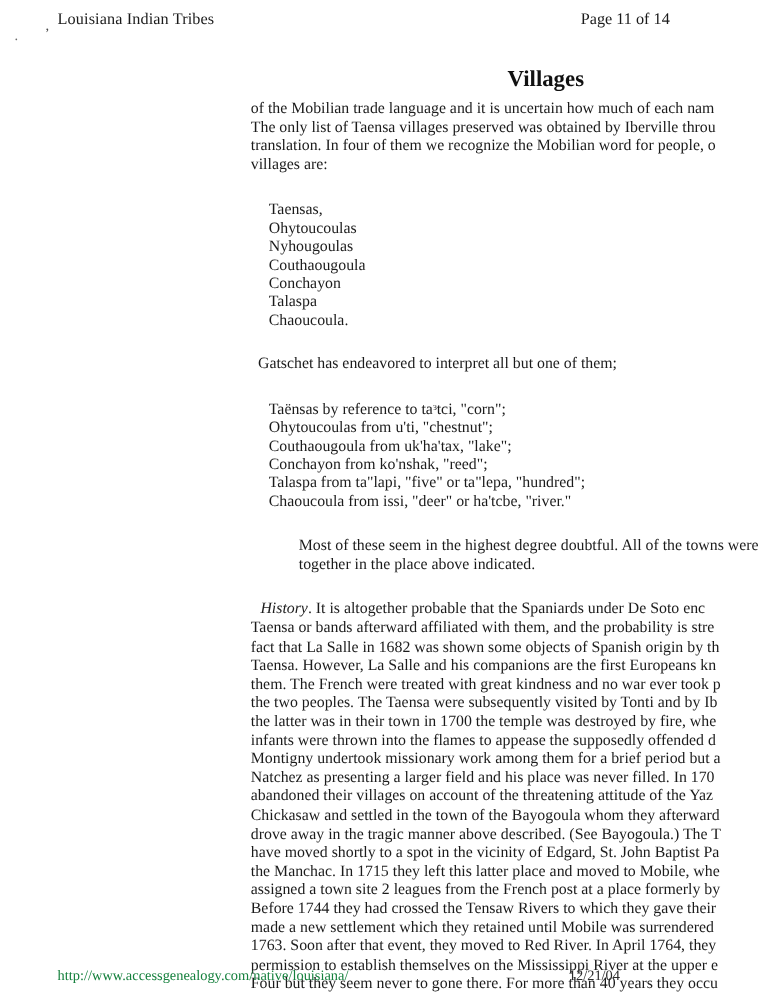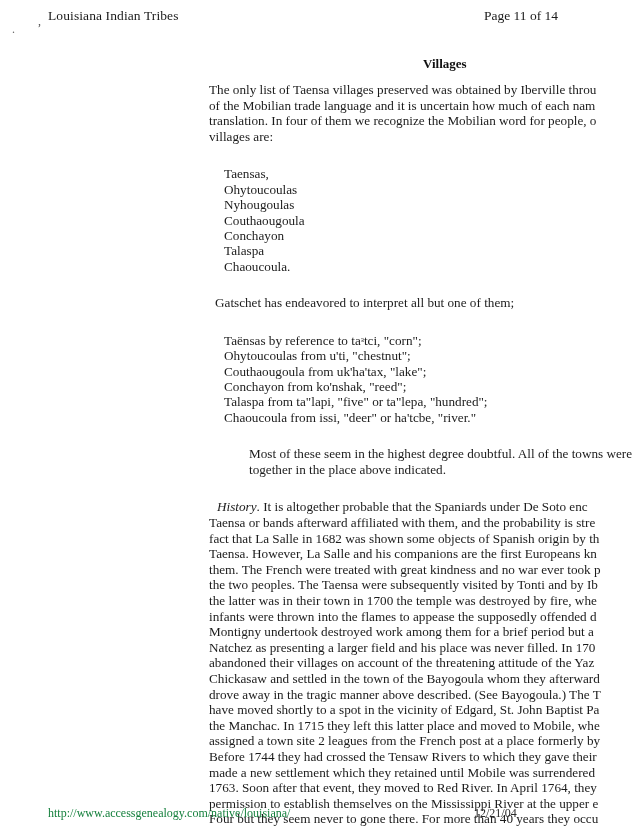--- a/index.html
+++ b/index.html
@@ -42,21 +42,21 @@
     position: absolute;
     top: 8px;
     left: 484px;
     font-size: 13.5px;
     color: #1a1a1a;
   }
   .title {
     position: absolute;
     top: 56px;
     left: 423px;
-    font-size: 13px;
+    font-size: 19px;
     font-weight: bold;
     color: #111;
     text-align: center;
   }
   .body {
     position: absolute;
     top: 82px;
     left: 209px;
     width: 424px;
     font-size: 13.2px;
@@ -142,22 +142,22 @@
   <div class="hdr-dot2">,</div>
 
   <div class="hdr-left">Louisiana Indian Tribes</div>
   <div class="hdr-right">Page 11 of 14</div>
 
   <div class="title">Villages</div>
 
   <div class="body">
 
     <div class="para p-intro">
+      <div>of the Mobilian trade language and it is uncertain how much of each nam</div>
       <div>The only list of Taensa villages preserved was obtained by Iberville throu</div>
-      <div>of the Mobilian trade language and it is uncertain how much of each nam</div>
       <div>translation. In four of them we recognize the Mobilian word for people, o</div>
       <div>villages are:</div>
     </div>
 
     <div class="vlist">
       <div>Taensas,</div>
       <div>Ohytoucoulas</div>
       <div>Nyhougoulas</div>
       <div>Couthaougoula</div>
       <div>Conchayon</div>
@@ -183,21 +183,21 @@
 
     <div class="para p-history">
       <div class="indent"><span class="ital">History</span><span>. It is altogether probable that the Spaniards under De Soto enc</span></div>
       <div>Taensa or bands afterward affiliated with them, and the probability is stre</div>
       <div>fact that La Salle in 1682 was shown some objects of Spanish origin by th</div>
       <div>Taensa. However, La Salle and his companions are the first Europeans kn</div>
       <div>them. The French were treated with great kindness and no war ever took р</div>
       <div>the two peoples. The Taensa were subsequently visited by Tonti and by Ib</div>
       <div>the latter was in their town in 1700 the temple was destroyed by fire, whe</div>
       <div>infants were thrown into the flames to appease the supposedly offended d</div>
-      <div>Montigny undertook destroyed work among them for a brief period but a</div>
+      <div>Montigny undertook missionary work among them for a brief period but a</div>
       <div>Natchez as presenting a larger field and his place was never filled. In 170</div>
       <div>abandoned their villages on account of the threatening attitude of the Yaz</div>
       <div>Chickasaw and settled in the town of the Bayogoula whom they afterward</div>
       <div>drove away in the tragic manner above described. (See Bayogoula.) The T</div>
       <div>have moved shortly to a spot in the vicinity of Edgard, St. John Baptist Pa</div>
       <div>the Manchac. In 1715 they left this latter place and moved to Mobile, whe</div>
       <div>assigned a town site 2 leagues from the French post at a place formerly by</div>
       <div>Before 1744 they had crossed the Tensaw Rivers to which they gave their</div>
       <div>made a new settlement which they retained until Mobile was surrendered</div>
       <div>1763. Soon after that event, they moved to Red River. In April 1764, they</div>

